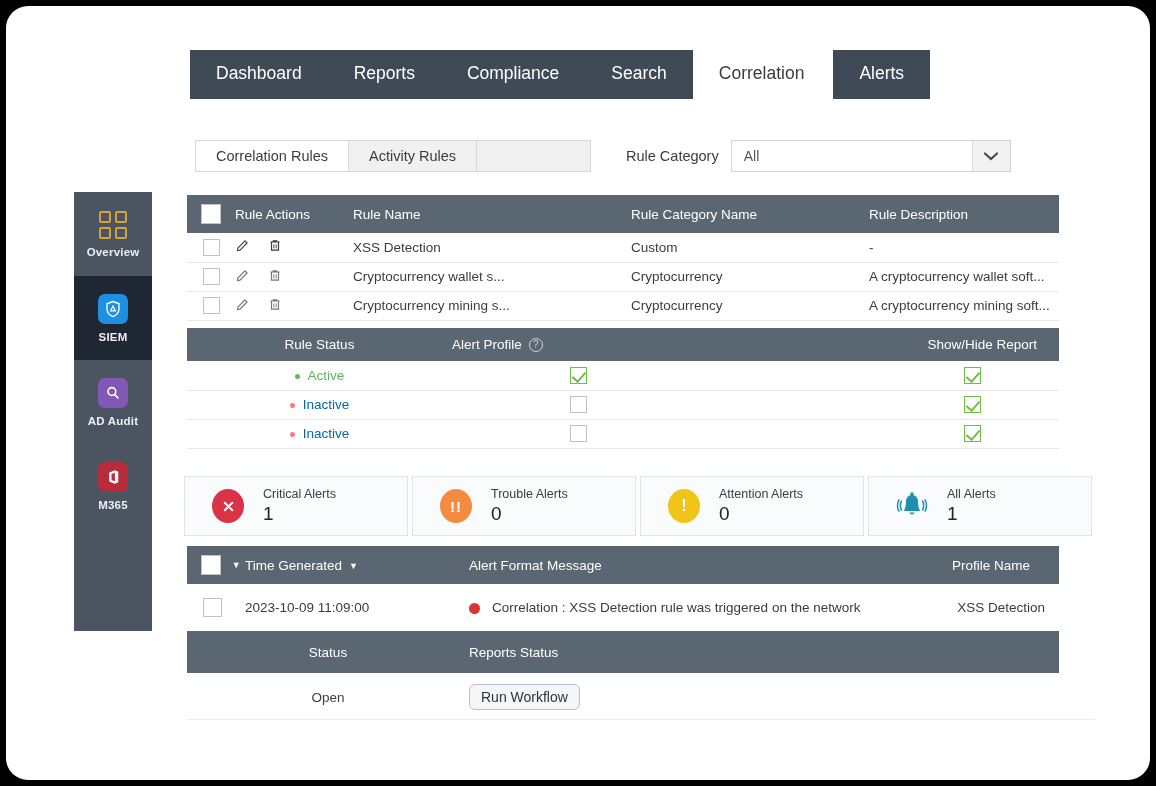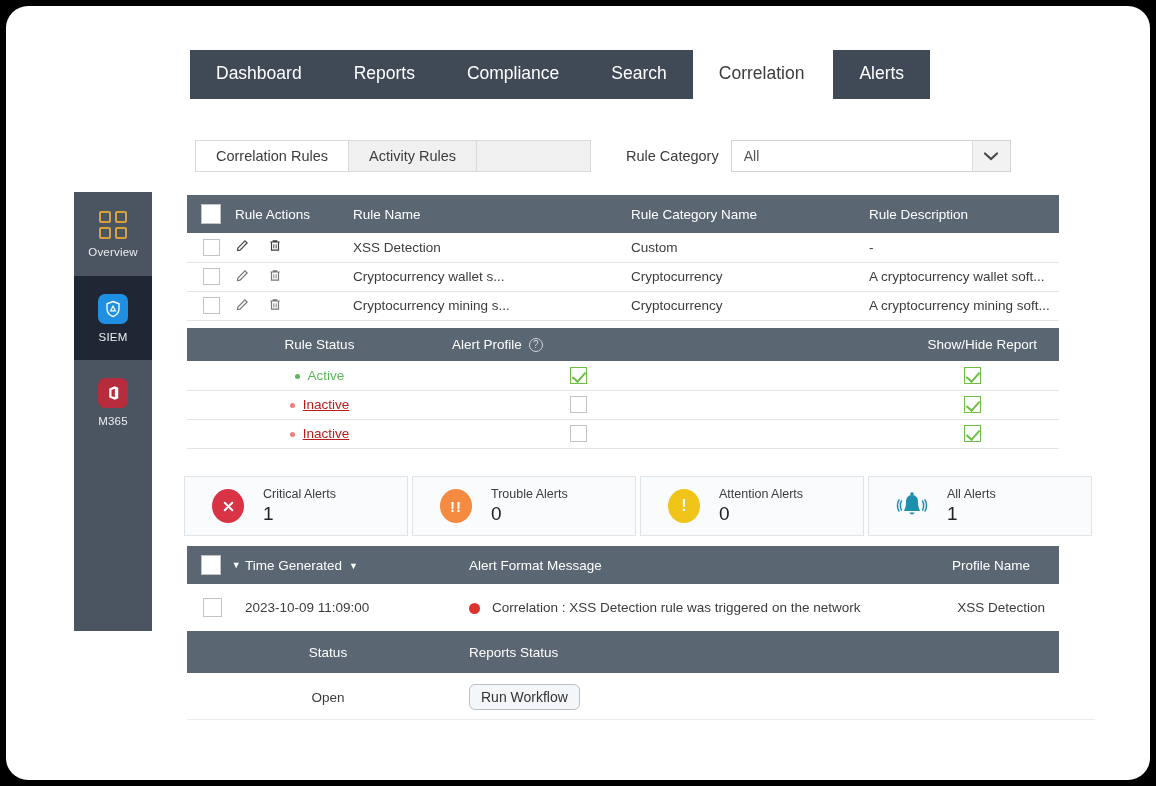--- a/index.html
+++ b/index.html
@@ -50,21 +50,21 @@
   .sideitem {
     height: 84px;
     display: flex; flex-direction: column;
     align-items: center; justify-content: center;
     gap: 7px;
   }
   .sideitem.active { background: #1e2733; }
   .sideitem .slabel {
     color: #eceff2;
     font-size: 11.5px;
-    font-weight: normal;
+    font-weight: bold;
     letter-spacing: .2px;
   }
   .icobox {
     width: 30px; height: 30px;
     border-radius: 7px;
     display: flex; align-items: center; justify-content: center;
   }
   .ico-overview { width:28px; height:28px; display:grid; grid-template-columns:1fr 1fr; grid-template-rows:1fr 1fr; gap:4px; }
   .ico-overview i { border:2.2px solid #d6a13c; border-radius:2px; display:block; }
 
@@ -138,21 +138,21 @@
     content: "";
     position: absolute; left: 4px; top: 1px;
     width: 6px; height: 11px;
     border: solid #6fbe44;
     border-width: 0 2px 2px 0;
     transform: rotate(42deg);
   }
   .icon-act { color: #4a4a4a; margin-right: 14px; cursor: pointer; }
   .dot { display:inline-block; width:5px; height:5px; border-radius:50%; vertical-align: middle; margin-right: 8px; }
   .st-active { color: #5cb85c; }
-  .st-inactive { color: #b91c1c; text-decoration: underline; }
+  .st-inactive { color: #0369a1; }
   .helpicon {
     display: inline-block;
     width: 14px; height: 14px;
     border: 1px solid #cfd5da;
     border-radius: 50%;
     color: #cfd5da;
     font-size: 10px;
     line-height: 12px;
     text-align: center;
     margin-left: 7px;
@@ -227,20 +227,29 @@
     <div class="sideitem active">
       <span class="icobox" style="background:#1e8fe1">
         <svg width="18" height="18" viewBox="0 0 24 24">
             <path d="M12 2 L20 5 V12 C20 17 16 21 12 22 C8 21 4 17 4 12 V5 Z" fill="none" stroke="#fff" stroke-width="1.8"></path>
             <path d="M12 8 L15.2 14.5 H8.8 Z" fill="none" stroke="#fff" stroke-width="1.6"></path>
           </svg>
       </span>
       <span class="slabel">SIEM</span>
     </div>
 
+    <div class="sideitem">
+      <span class="icobox" style="background:#8257b5">
+        <svg width="18" height="18" viewBox="0 0 24 24">
+            <circle cx="10.5" cy="10" r="5.2" fill="none" stroke="#fff" stroke-width="2.1"></circle>
+            <line x1="14.3" y1="14" x2="18.5" y2="18.4" stroke="#fff" stroke-width="2.4" stroke-linecap="round"></line>
+          </svg>
+      </span>
+      <span class="slabel">AD Audit</span>
+    </div>
 
     <div class="sideitem">
       <span class="icobox" style="background:#b62c3c">
         <svg width="18" height="18" viewBox="0 0 24 24">
             <path d="M14.5 3 L7 6 V18 L14.5 21 L19 19 V5 Z" fill="#fff"></path>
             <path d="M14.5 6.4 L10 8 V16 L14.5 17.6 Z" fill="#b62c3c"></path>
           </svg>
       </span>
       <span class="slabel">M365</span>
     </div>

